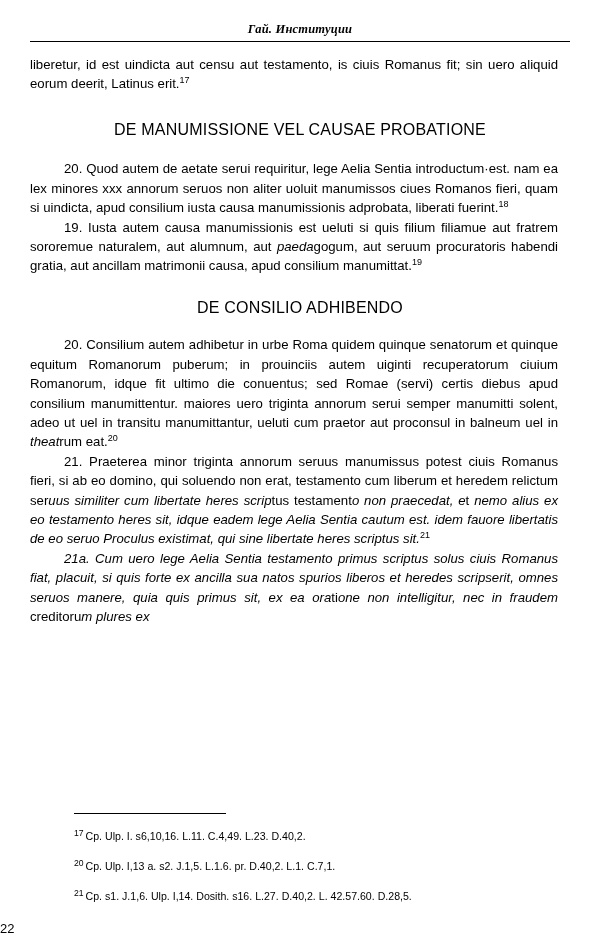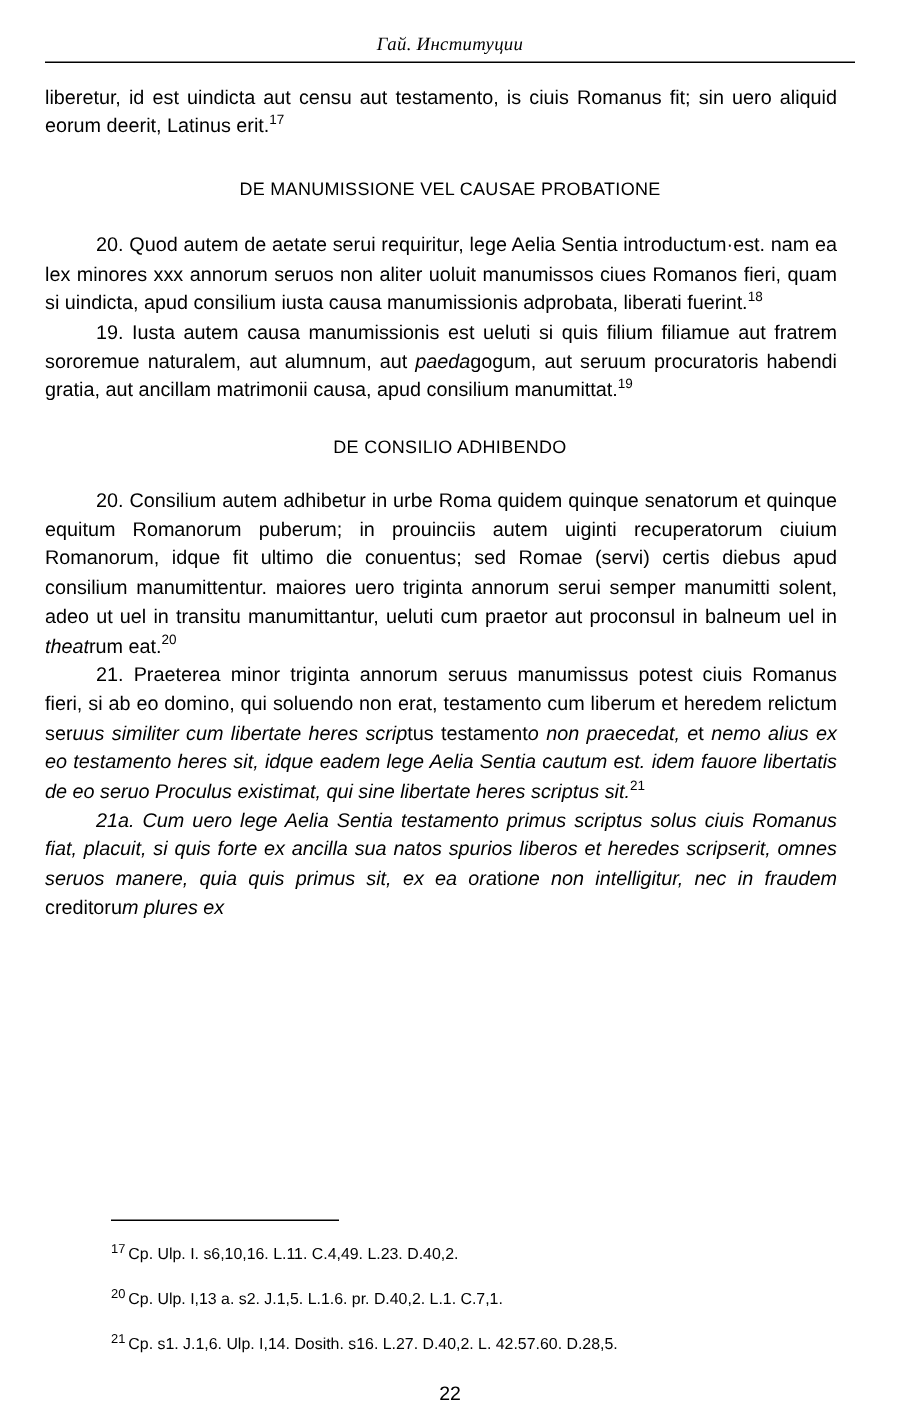--- a/index.html
+++ b/index.html
@@ -19,21 +19,21 @@
     width: 600px;
     height: 950px;
     box-sizing: border-box;
     padding: 22px 30px 10px 30px;
     position: relative;
   }
   .running-head {
     text-align: center;
     font-family: "Liberation Serif", serif;
     font-style: italic;
-    font-weight: normal;
+    font-weight: bold;
     font-size: 12.5px;
     letter-spacing: 0.2px;
     margin-bottom: 4px;
   }
   .head-rule {
     border: 0;
     border-top: 1px solid #000;
     margin: 0 0 13px 0;
   }
   .body-text {
@@ -45,21 +45,21 @@
     margin: 0 12px 0 0;
     text-indent: 34px;
     text-align: justify;
   }
   p.first {
     text-indent: 0;
     margin-bottom: 0;
   }
   h2.section {
     text-align: center;
-    font-size: 12px;
+    font-size: 16px;
     font-weight: normal;
     margin: 24px 0 18px 0;
     letter-spacing: 0.2px;
   }
   h2.section.tight {
     margin: 20px 0 16px 0;
   }
   i.it { }
   .sup {
     font-size: 9px;
@@ -91,21 +91,20 @@
     font-size: 8.6px;
     vertical-align: super;
     line-height: 0;
     margin-right: 2px;
   }
   .folio {
     position: absolute;
     bottom: 14px;
     left: 0;
     right: 0;
-    text-align: center;
     font-size: 13px;
     margin-top: 36px;
   }
 </style>
 </head>
 <body>
 
 <div class="page">
 
   <div class="running-head">Гай. Институции</div>

